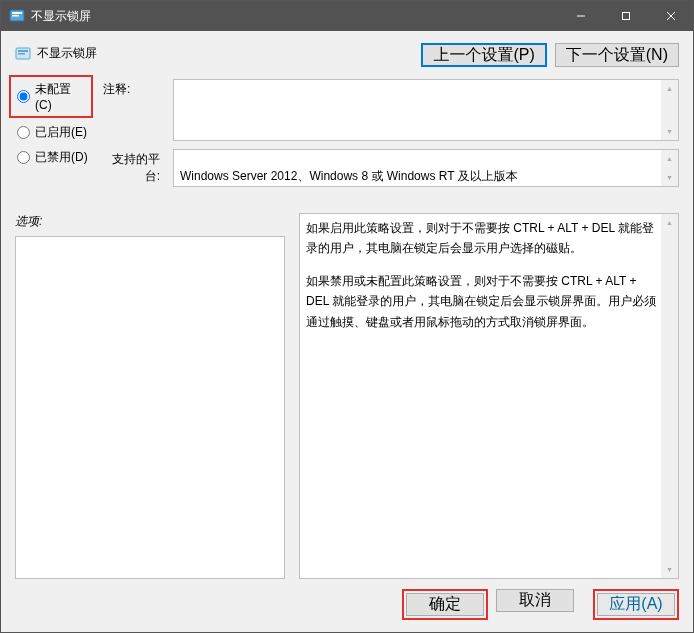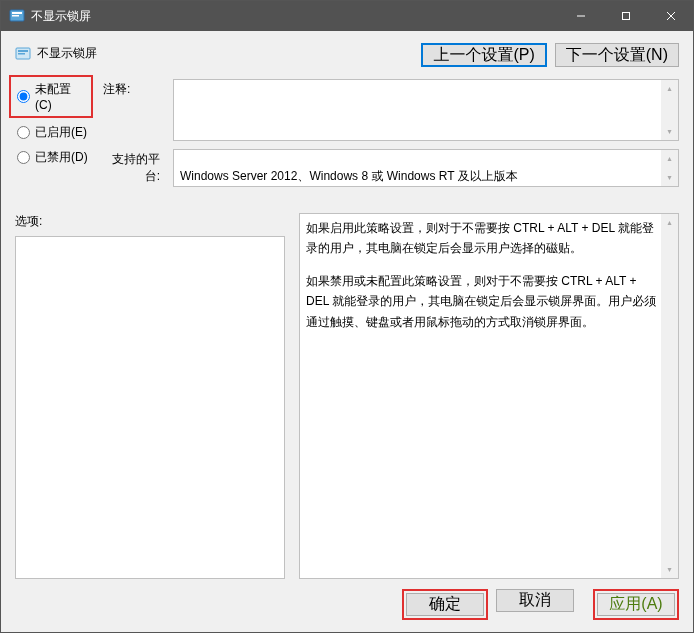--- a/index.html
+++ b/index.html
@@ -78,21 +78,21 @@
     font-size: 16px;
     padding: 0 10px;
     cursor: default;
     font-family: inherit;
   }
   .btn.active {
     border: 2px solid #0078d7;
     background: #e1e1e1;
   }
   .btn.disabled {
-    color: #4d7c0f;
+    color: #0369a1;
     background: #e8e8e8;
   }
   .config-section {
     display: flex;
     margin-top: 12px;
     gap: 10px;
   }
   .radio-group {
     width: 84px;
   }
@@ -173,21 +173,21 @@
     margin-top: 18px;
     gap: 14px;
     flex: 1;
     min-height: 0;
   }
   .split-col {
     display: flex;
     flex-direction: column;
     min-height: 0;
   }
-  .split-left { width: 270px; }
+  .split-left { width: 270px; font-style: italic; }
   .split-right { flex: 1; }
   .col-label { font-size: 12px; margin-bottom: 6px; }
   .textpane {
     flex: 1;
     border: 1px solid #c0c0c0;
     background: #fff;
     position: relative;
     font-size: 12px;
     line-height: 1.7;
     padding: 4px 20px 4px 6px;

